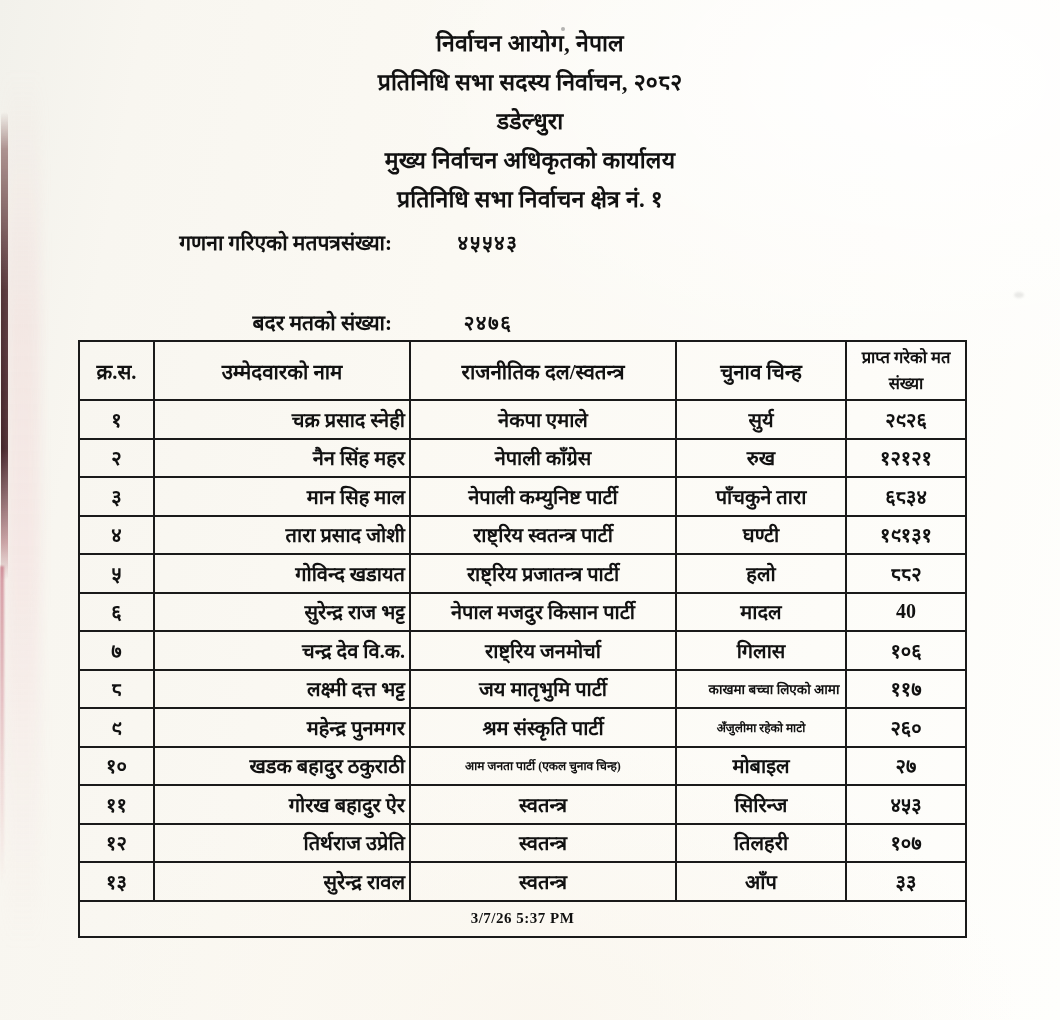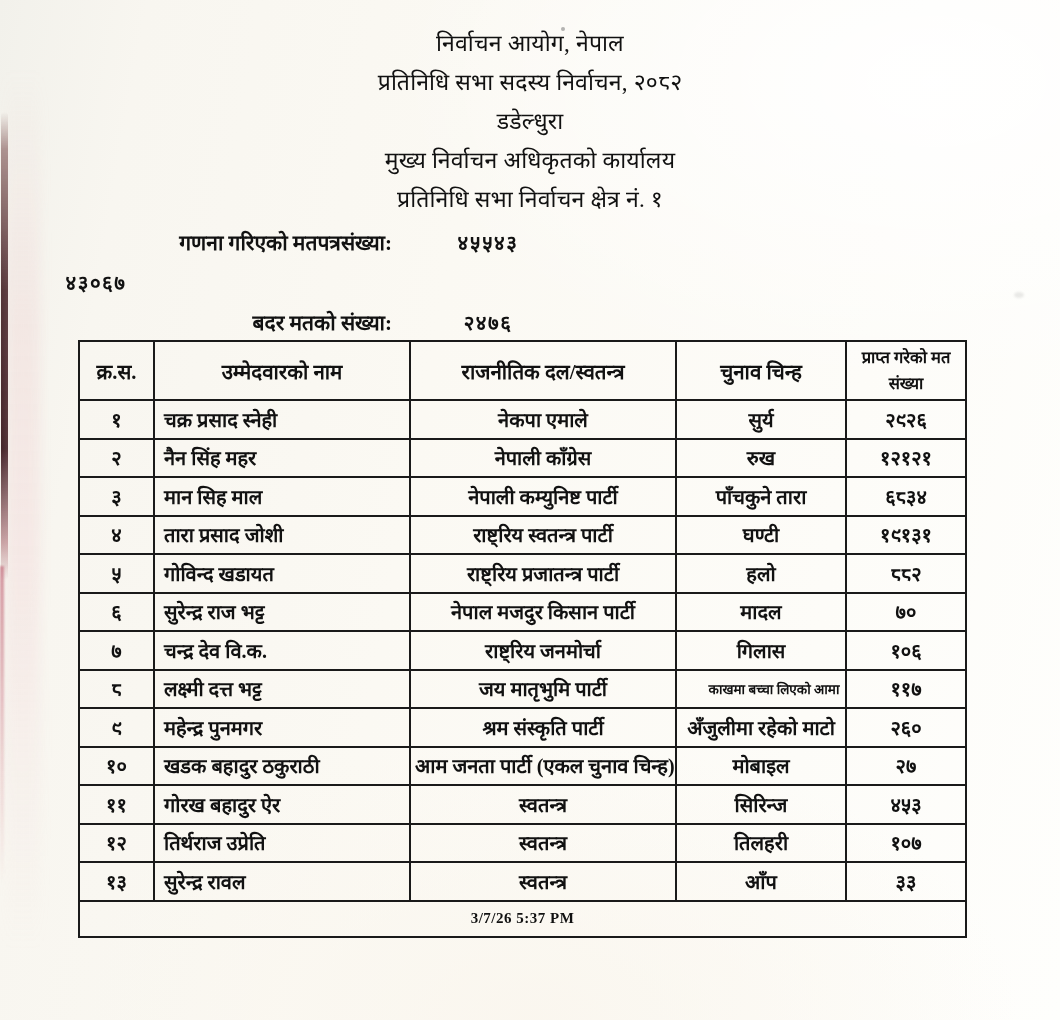--- a/index.html
+++ b/index.html
@@ -34,42 +34,42 @@
       rgba(235,190,195,0) 0%, rgba(235,185,190,.2) 28%,
       rgba(240,198,203,.26) 55%, rgba(240,205,210,.12) 80%, rgba(240,205,210,0) 100%);
     filter:blur(6px);
   }
   .speck{position:absolute;background:#5a5a5a;border-radius:50%;}
   .s1{left:561px;top:27px;width:4px;height:4px;opacity:.45;}
   .s2{left:1014px;top:292px;width:10px;height:6px;opacity:.12;filter:blur(1px);}
 
   
   .doc-header{position:absolute;top:24px;left:0;width:1060px;text-align:center;}
-  .doc-header .line{font-size:23px;font-weight:400;line-height:39px;letter-spacing:.2px;}
+  .doc-header .line{font-size:23px;font-weight:700;line-height:39px;letter-spacing:.2px;}
 
   
   .stats{position:absolute;top:222px;left:0;}
   .stat-row{display:flex;align-items:center;height:40px;}
   .stat-label{width:392px;text-align:right;font-size:21px;font-weight:700;}
   .stat-value{width:192px;text-align:center;font-size:20.5px;font-weight:700;letter-spacing:1.5px;font-family:Liberation Mono, monospace;}
 
   
   table.results{
     position:absolute;left:78px;top:340px;width:887px;
     border-collapse:collapse;table-layout:fixed;border-radius:13px;
   }
   .results th,.results td{
     border:2.5px solid var(--table-border,#1a1a1a);
     overflow:hidden;white-space:nowrap;padding:0 4px;
   }
   .results th{height:57px;font-size:20.5px;font-weight:700;}
   .results th.h-votes{font-size:16.5px;white-space:normal;line-height:1.55;}
   .results td{height:36.5px;font-size:20px;font-weight:600;text-align:center;}
-  .results td.c-name{text-align:left;padding-left:9px;}
-  .results td.sz-s{font-size:20px;}
+  .results td.c-name{text-align:right;padding-left:9px;}
+  .results td.sz-s{font-size:12px;}
   .results td.sz-xs{font-size:13.5px;padding-left:30px;}
   .results tfoot td{height:34px;font-size:15px;font-weight:700;letter-spacing:.5px;font-family:"Liberation Serif",serif;}
 </style>
 </head>
 <body>
 
 <div class="page">
 
   <div class="edge-dark"></div>
   <div class="edge-pink-line"></div>
@@ -84,21 +84,20 @@
     <div class="line">मुख्य निर्वाचन अधिकृतको कार्यालय</div>
     <div class="line">प्रतिनिधि सभा निर्वाचन क्षेत्र नं. १</div>
   </header>
 
   <section class="stats">
     <div class="stat-row">
       <div class="stat-label">गणना गरिएको मतपत्रसंख्या:</div>
       <div class="stat-value">४५५४३</div>
     </div>
     <div class="stat-row">
-      <div class="stat-value">४३०६७</div>
     </div>
     <div class="stat-row">
       <div class="stat-label">बदर मतको संख्या:</div>
       <div class="stat-value">२४७६</div>
     </div>
   </section>
 
   <table class="results">
     <colgroup>
       <col style="width:75px">
@@ -150,21 +149,21 @@
       <td class="c-name">गोविन्द खडायत</td>
       <td class="c-party">राष्ट्रिय प्रजातन्त्र पार्टी</td>
       <td class="c-symbol">हलो</td>
       <td class="c-votes">८८२</td>
     </tr>
         <tr>
       <td class="c-sn">६</td>
       <td class="c-name">सुरेन्द्र राज भट्ट</td>
       <td class="c-party">नेपाल मजदुर किसान पार्टी</td>
       <td class="c-symbol">मादल</td>
-      <td class="c-votes">७०</td>
+      <td class="c-votes">40</td>
     </tr>
         <tr>
       <td class="c-sn">७</td>
       <td class="c-name">चन्द्र देव वि.क.</td>
       <td class="c-party">राष्ट्रिय जनमोर्चा</td>
       <td class="c-symbol">गिलास</td>
       <td class="c-votes">१०६</td>
     </tr>
         <tr>
       <td class="c-sn">८</td>

